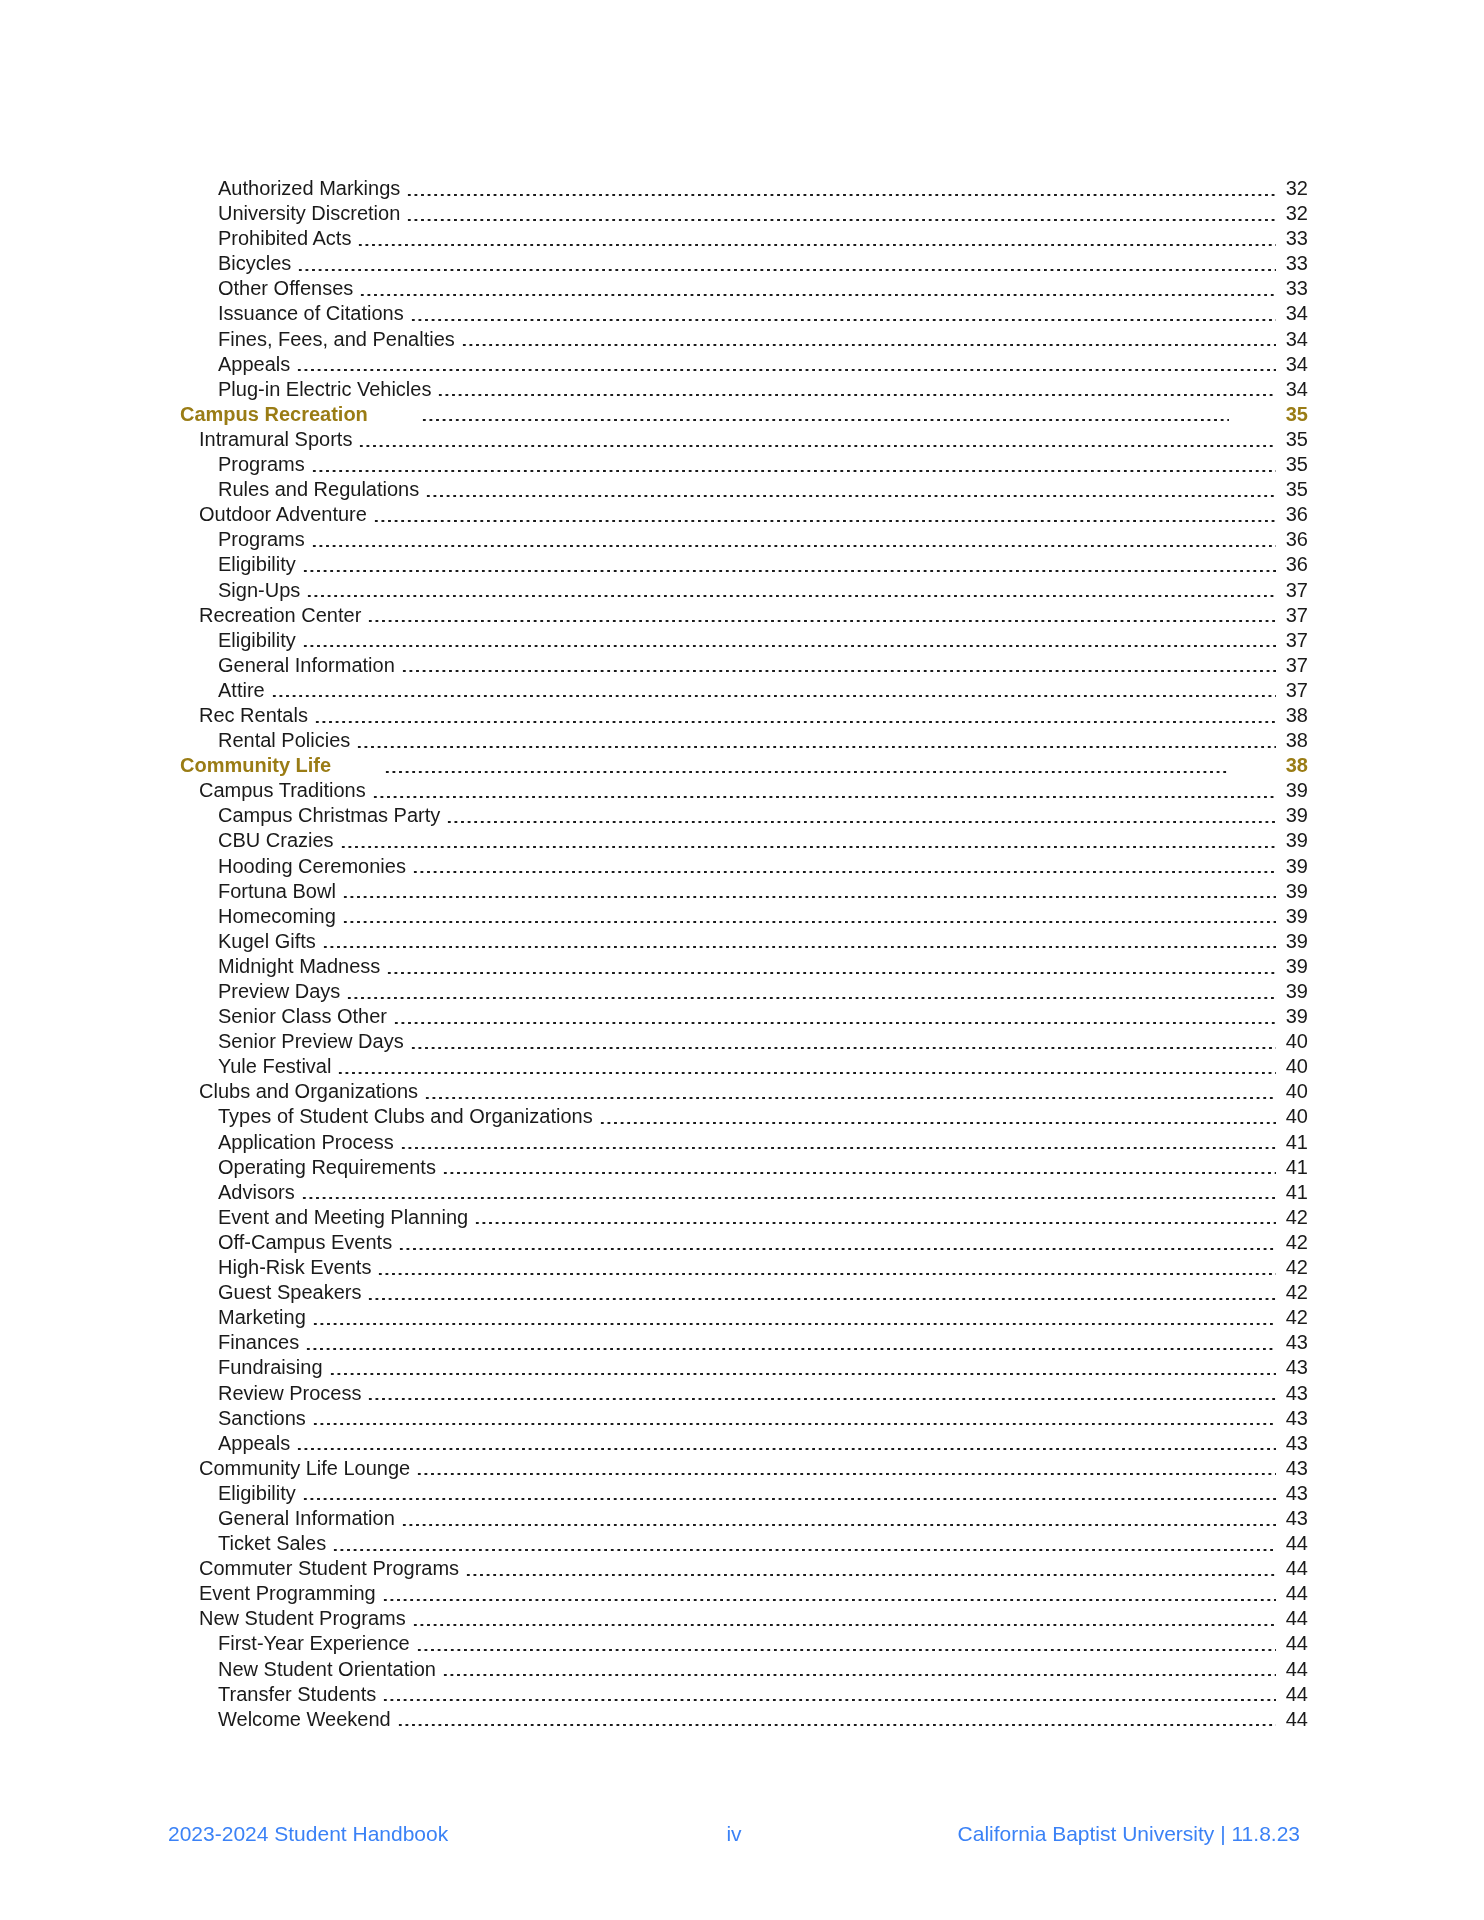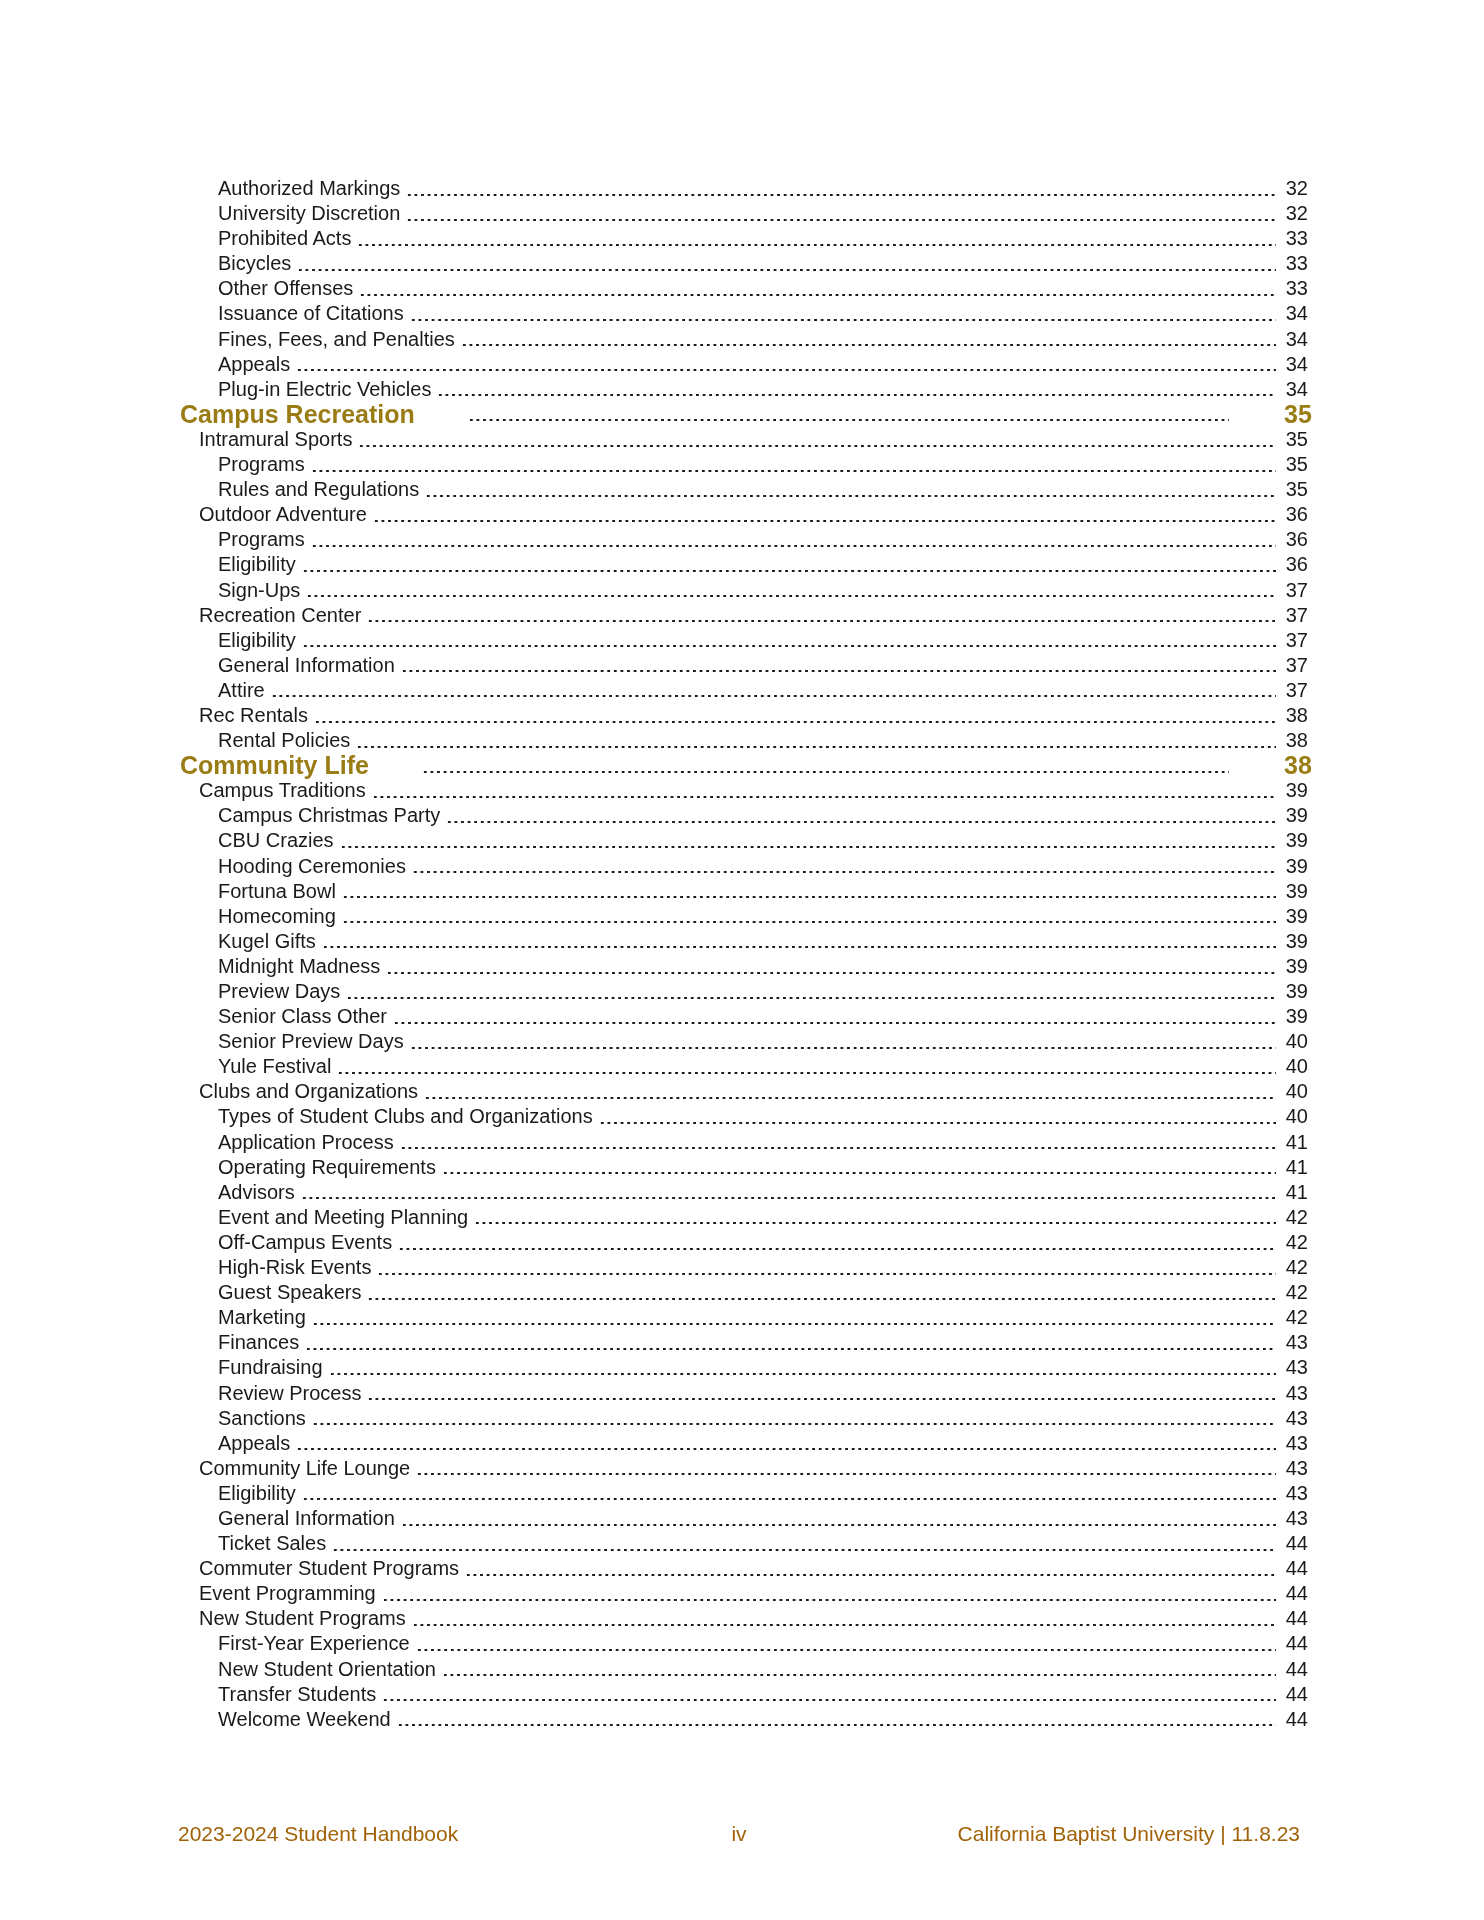--- a/index.html
+++ b/index.html
@@ -27,47 +27,47 @@
     display: flex;
     align-items: baseline;
     height: 25.1px;
     line-height: 25.1px;
     font-size: 20px;
     color: #1a1a1a;
     white-space: nowrap;
   }
   .toc-row.level-1 { padding-left: 19px; }
   .toc-row.level-2 { padding-left: 38px; }
-  .toc-row.heading { color: #9A7C15; font-weight: 700; font-size: 25px; gap: 47px; }
+  .toc-row.heading { color: #9A7C15; font-weight: 700; font-size: 20px; gap: 47px; }
   .toc-row.heading .pg { color: #9A7C15; font-weight: 700; }
   .lbl { flex: none; }
   .dots {
     flex: 1 1 auto;
     align-self: flex-end;
     height: 4px;
     margin: 0 8px 4.5px 6px;
     background-image: radial-gradient(circle, #1b1b1b 1.15px, transparent 1.5px);
     background-size: 6.6px 4px;
     background-repeat: repeat-x;
     background-position: 0 100%;
     min-width: 20px;
   }
   .pg {
     flex: none;
     width: 24px;
     text-align: right;
   }
   .footer {
     position: absolute;
-    left: 178px;
+    left: 168px;
     right: 184px;
     top: 1822px;
     height: 26px;
     font-size: 21px;
-    color: #a16207;
+    color: #3b82f6;
   }
   .footer .f-left  { position: absolute; left: 0; top: 0; }
   .footer .f-center{ position: absolute; left: 50%; top: 0; transform: translateX(-50%); }
   .footer .f-right { position: absolute; right: 0; top: 0; margin-left: 20px; }
 </style>
 </head>
 <body>
 
 <div class="sheet">
 

